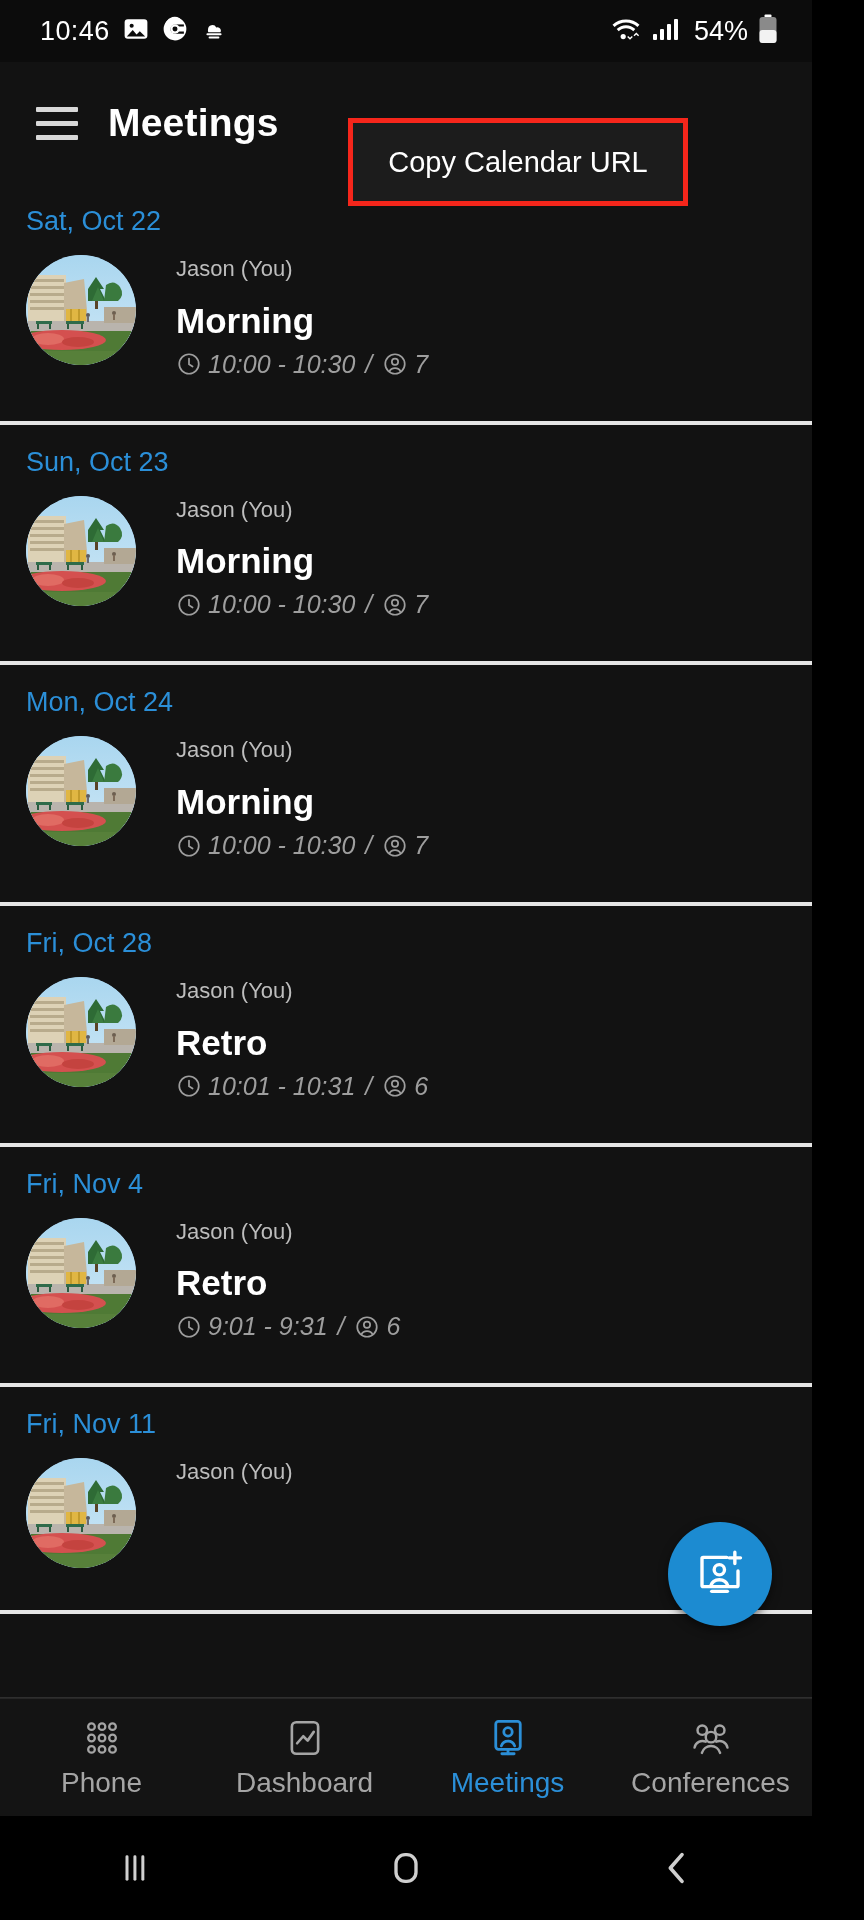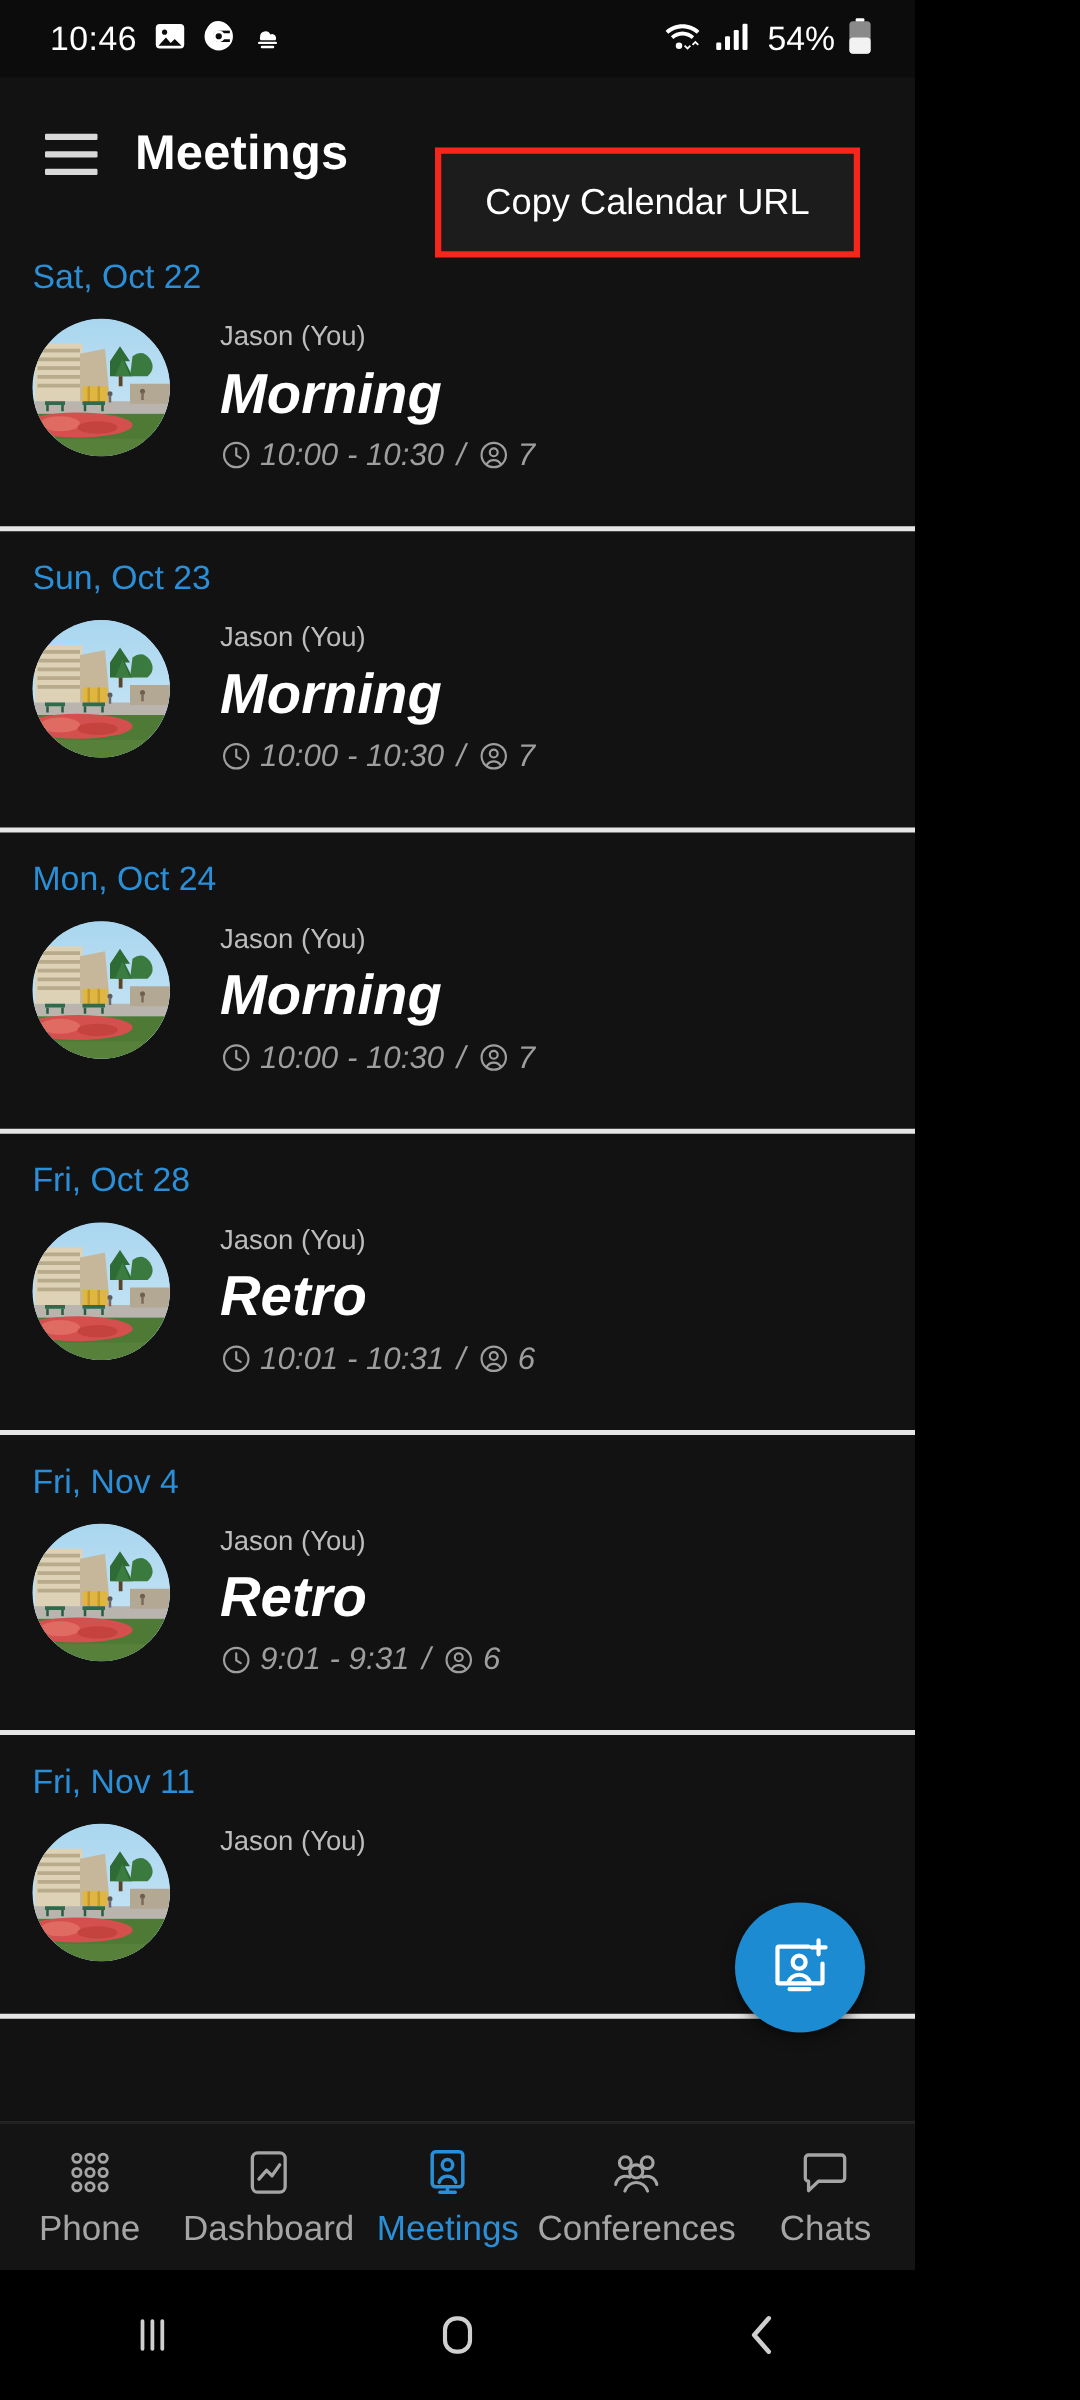--- a/index.html
+++ b/index.html
@@ -2,21 +2,21 @@
 <html><head>
 <meta charset="utf-8">
 <style>
   * { margin:0; padding:0; box-sizing:border-box; }
   html,body{
     width:864px; height:1920px;
     background:#000;
     font-family:"Liberation Sans", sans-serif;
     overflow:hidden;
   }
-  #app{ position:relative; width:732px; height:1920px; background:#121212; }
+  #app{ position:relative; width:812px; height:1920px; background:#121212; }
 
   
   .statusbar{
     height:62px; background:#0c0c0c;
     display:flex; align-items:center; justify-content:space-between;
     padding:0 34px 0 40px;
   }
   .sb-left{ display:flex; align-items:center; gap:13px; }
   .sb-right{ display:flex; align-items:center; gap:10px; }
   .sb-time{ color:#fff; font-size:27px; letter-spacing:.4px; }
@@ -40,21 +40,21 @@
   .group{ border-bottom:4px solid #e5e5e5; padding:0 0 32px 0; }
   .group-date{ color:#2b8fd8; font-size:27px; padding:22px 0 8px 26px; }
   .row{ display:flex; align-items:flex-start; padding:6px 26px 10px 26px; }
   .avatar{
     width:110px; height:110px; border-radius:50%; flex:0 0 110px;
     overflow:hidden; position:relative; background:#9ecbe8; margin-top:4px;
   }
   .avatar svg{ display:block; width:110px; height:110px; }
   .row-body{ margin-left:40px; padding-top:4px; }
   .organizer{ color:#bdbdbd; font-size:22px; line-height:1.25; }
-  .subject{ color:#fff; font-size:45px; font-weight:bold; line-height:1.32; margin-top:2px;font-style:italic; }
+  .subject{ color:#fff; font-size:35px; font-weight:bold; line-height:1.32; margin-top:15px; }
   .meta{ display:flex; align-items:center; color:#9e9e9e; font-size:25px; margin-top:6px; gap:6px;font-style:italic; }
   .meta svg{ display:block; }
   .meta .sep{ margin:0 4px; }
 
   
   .fab{
     position:absolute; right:40px; bottom:294px;
     width:104px; height:104px; border-radius:50%;
     background:#1c8bd1; display:flex; align-items:center; justify-content:center;
     box-shadow:0 4px 10px rgba(0,0,0,.5);
@@ -638,28 +638,20 @@
       <circle cx="7" cy="7.5" r="2.7"></circle>
             <circle cx="17" cy="7.5" r="2.7"></circle>
             <circle cx="12" cy="11.5" r="3"></circle>
       <path d="M2.6 17.5a4.6 4.6 0 0 1 6.4-3.4"></path>
             <path d="M21.4 17.5a4.6 4.6 0 0 0-6.4-3.4"></path>
       <path d="M6.8 20.5a5.4 5.4 0 0 1 10.4 0"></path>
           </svg>
         </span>
         <span class="lbl">Conferences</span>
       </div>
-      <div class="navitem">
-        <span class="navicon">
-          <svg width="42" height="42" viewBox="0 0 24 24" fill="none" stroke="#a5a5a5" stroke-width="1.5" stroke-linejoin="round">
-      <path d="M4.5 4h15a1.5 1.5 0 0 1 1.5 1.5v9A1.5 1.5 0 0 1 19.5 16H9l-4.5 4.3V16a1.5 1.5 0 0 1-1.5-1.5v-9A1.5 1.5 0 0 1 4.5 4z"></path>
-          </svg>
-        </span>
-        <span class="lbl">Chats</span>
-      </div>
     </div>
 
   <div class="sysnav">
     <div class="btn">
       <svg width="38" height="38" viewBox="0 0 24 24">
           <rect x="6" y="4" width="1.9" height="16" rx=".9" fill="#cfcfcf"></rect>
           <rect x="11" y="4" width="1.9" height="16" rx=".9" fill="#cfcfcf"></rect>
           <rect x="16" y="4" width="1.9" height="16" rx=".9" fill="#cfcfcf"></rect>
         </svg>
     </div>

